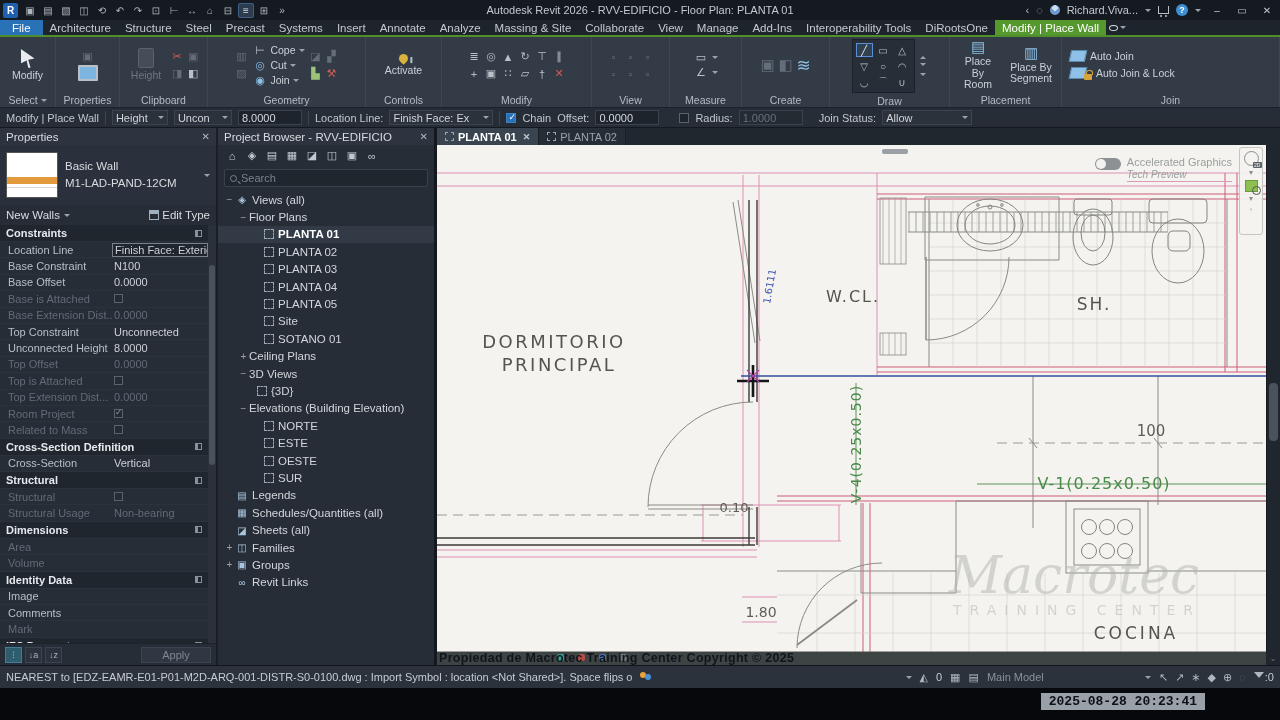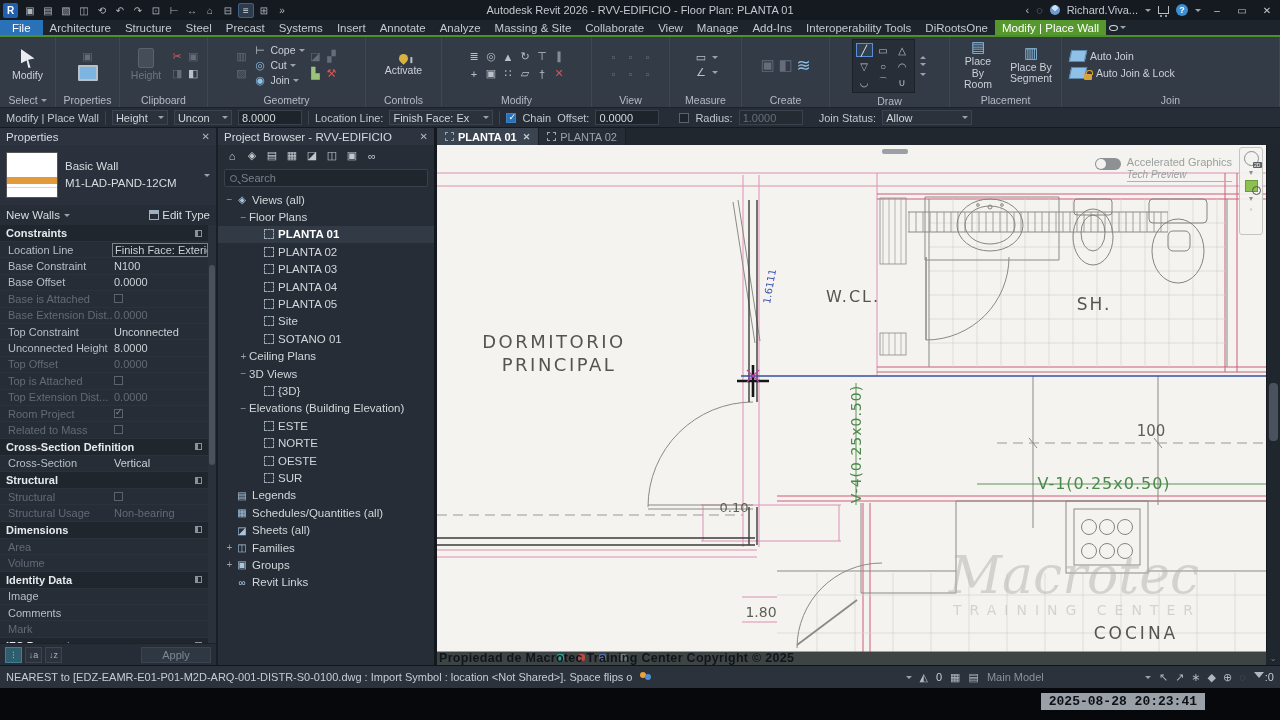--- a/index.html
+++ b/index.html
@@ -677,38 +677,38 @@
             <span class="tlab">SOTANO 01</span>
           </div>
           <div class="trow" style="padding-left: 20px;">
             <span class="texp">+</span>
             <span class="tlab">Ceiling Plans</span>
           </div>
           <div class="trow" style="padding-left: 20px;">
             <span class="texp">−</span>
             <span class="tlab">3D Views</span>
           </div>
-          <div class="trow" style="padding-left: 34px;">
+          <div class="trow" style="padding-left: 27px;">
             <span class="texp"></span>
             <span class="tico planbox"></span>
             <span class="tlab">{3D}</span>
           </div>
           <div class="trow" style="padding-left: 20px;">
             <span class="texp">−</span>
             <span class="tlab">Elevations (Building Elevation)</span>
           </div>
           <div class="trow" style="padding-left: 34px;">
             <span class="texp"></span>
             <span class="tico planbox"></span>
+            <span class="tlab">NORTE</span>
+          </div>
+          <div class="trow" style="padding-left: 34px;">
+            <span class="texp"></span>
+            <span class="tico planbox"></span>
             <span class="tlab">ESTE</span>
-          </div>
-          <div class="trow" style="padding-left: 34px;">
-            <span class="texp"></span>
-            <span class="tico planbox"></span>
-            <span class="tlab">NORTE</span>
           </div>
           <div class="trow" style="padding-left: 34px;">
             <span class="texp"></span>
             <span class="tico planbox"></span>
             <span class="tlab">OESTE</span>
           </div>
           <div class="trow" style="padding-left: 34px;">
             <span class="texp"></span>
             <span class="tico planbox"></span>
             <span class="tlab">SUR</span>

